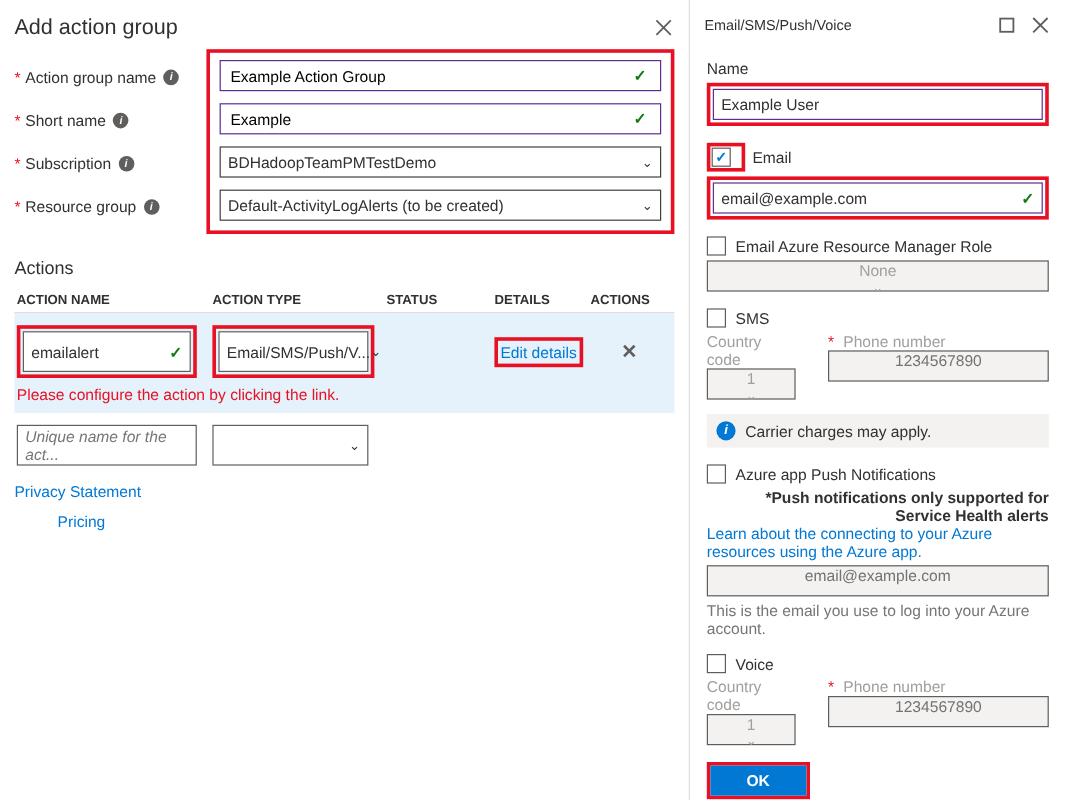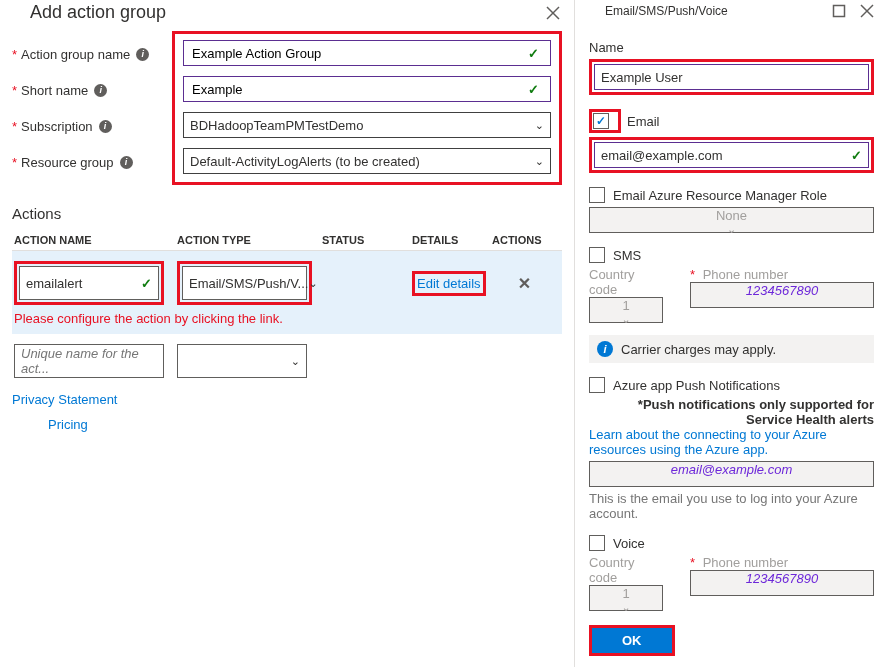--- a/index.html
+++ b/index.html
@@ -1,21 +1,21 @@
 <!DOCTYPE html>
 <html><head>
 <meta charset="utf-8">
 <style>
   * { box-sizing: border-box; font-family: "Segoe UI", Arial, sans-serif; }
   body { margin:0; padding:0; font-size:13px; color:#323130; background:#fff; width:888px; }
   .app { display:flex; width:888px; height:667px; }
   .left { width:575px; border-right:1px solid #e1dfdd; padding:0; position:relative; }
   .right { width:313px; padding:0; }
 
-  .panel-header { display:flex; align-items:center; justify-content:space-between; padding:2px 12px 8px 12px;margin-left:18px; }
+  .panel-header { display:flex; align-items:center; justify-content:space-between; padding:12px 12px 8px 12px; }
   .panel-title { font-size:18px; font-weight:400; }
   .right .panel-title { font-size:12px; }
   .icon-btn { width:18px; height:18px; display:inline-flex; align-items:center; justify-content:center; cursor:pointer; color:#605e5c; }
   .icon-btn svg { width:14px; height:14px; }
 
   .left-content { padding:0 12px 12px 12px; }
 
   .hl-block { border:3px solid #e81123; padding:6px 8px 8px 8px; margin-bottom:14px; }
 
   .form-row { display:flex; align-items:center; margin-bottom:10px; }
@@ -47,21 +47,21 @@
   .hl-red { border:3px solid #e81123; padding:2px; }
   .error-text { color:#e81123; padding:2px 0 8px 2px; }
   .link { color:#0078d4; cursor:pointer; }
   .close-x { font-size:16px; color:#605e5c; font-weight:bold; cursor:pointer; }
 
   .right-content { padding:4px 14px 14px 14px; }
   .r-label { margin:8px 0 4px 0; }
   .r-input { width:100%; height:26px; border:1px solid #605e5c; padding:0 6px; display:flex; align-items:center; justify-content:space-between; }
   .r-input.valid { border:1px solid #5b2e91; }
   .r-input.disabled { background:#f3f2f1; color:#a19f9d;flex-direction:column; }
-  .r-input.placeholder { color:#6d28d9; font-style:italic; }
+  .r-input.placeholder { color:#737373; }
 
   .chk-row { display:flex; align-items:center; margin:14px 0 4px 0; }
   .chk { width:16px; height:16px; border:1px solid #605e5c; margin-right:8px; display:flex; align-items:center; justify-content:center; background:#fff; }
   .chk.checked::after { content:"✓"; color:#0078d4; font-weight:bold; font-size:12px; }
   .disabled-label { color:#a19f9d; }
 
   .inline-fields { display:flex; gap:27px; margin-top:2px; }
   .inline-fields .col { flex:1; }
   .inline-fields .col.small { flex:0 0 74px; }
 

